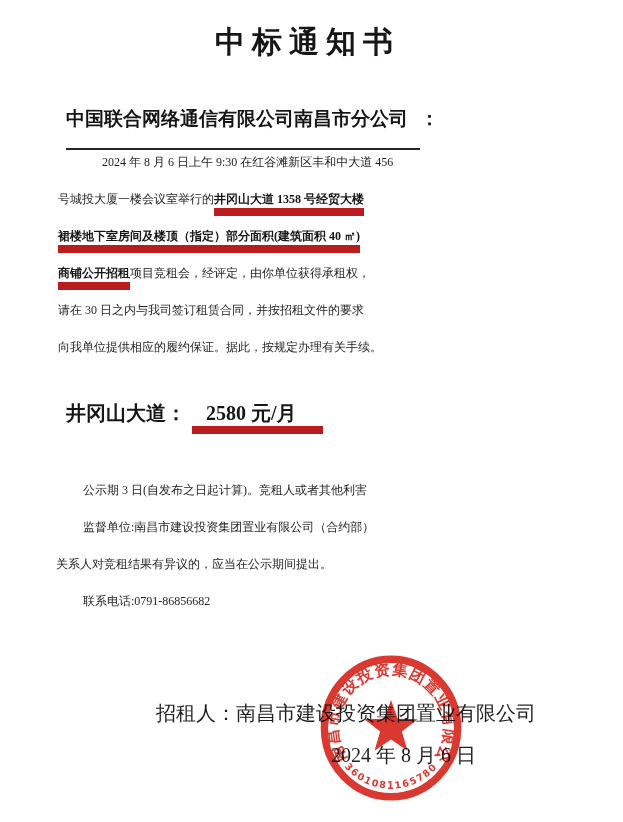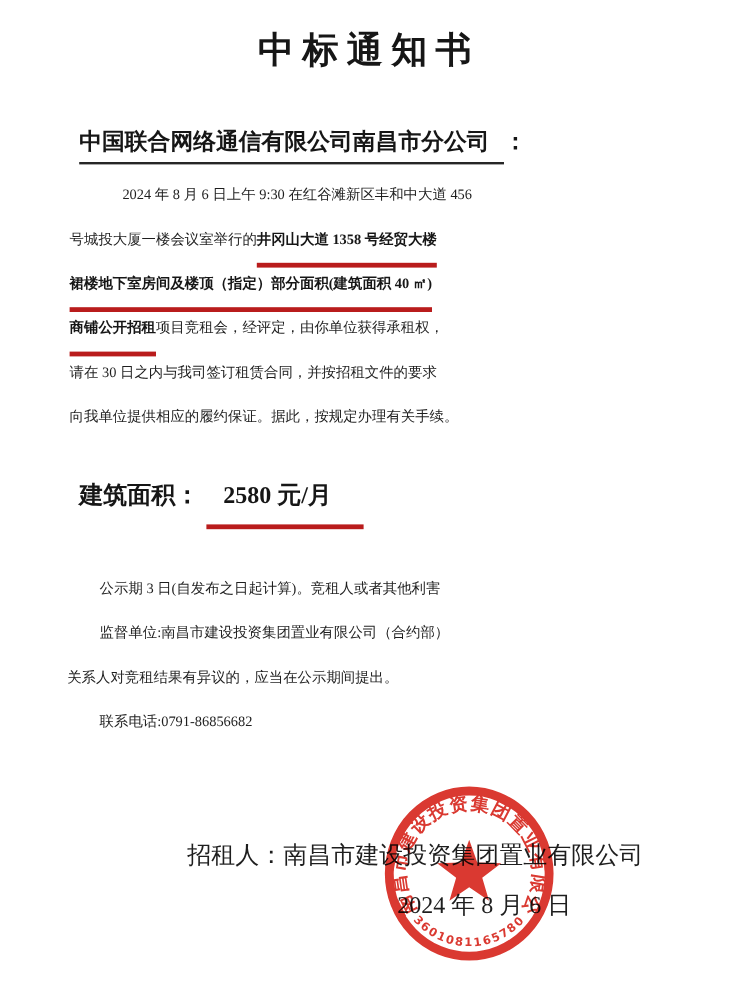--- a/index.html
+++ b/index.html
@@ -24,22 +24,22 @@
   }
   .addressee {
     position: absolute;
     top: 106px; left: 66px;
     font-size: 19px;
     line-height: 26px;
     font-weight: bold;
     white-space: nowrap;
     color: #161616;
   }
-  .u  { border-bottom: 2px solid #262626; padding-bottom: 6px; }
-  .bu { border-bottom: 4px solid #b91c1c; padding-bottom: 13px; font-weight: bold; color: #161616; }
+  .u  { border-bottom: 2px solid #262626; padding-bottom: 19px; }
+  .bu { border-bottom: 8px solid #b91c1c; padding-bottom: 2px; font-weight: bold; color: #161616; }
   .b  { font-weight: bold; color: #161616; }
   .addressee .u { padding-right: 12px; }
   .body-block  { position: absolute; top: 144px; left: 58px; }
   .notice-block{ position: absolute; top: 472px; left: 56px; }
   .line {
     height: 37px;
     line-height: 37px;
     font-size: 12px;
     white-space: nowrap;
   }
@@ -99,21 +99,21 @@
   <div class="body-block">
     <div class="line indent-body">2024 年 8 月 6 日上午 9:30 在红谷滩新区丰和中大道 456</div>
     <div class="line"><span>号城投大厦一楼会议室举行的</span><span class="bu">井冈山大道 1358 号经贸大楼</span></div>
     <div class="line"><span class="bu">裙楼地下室房间及楼顶（指定）部分面积(建筑面积 40 ㎡)</span></div>
     <div class="line"><span class="bu">商铺公开招租</span><span>项目竞租会，经评定，由你单位获得承租权，</span></div>
     <div class="line">请在 30 日之内与我司签订租赁合同，并按招租文件的要求</div>
     <div class="line">向我单位提供相应的履约保证。据此，按规定办理有关手续。</div>
   </div>
 
   <div class="result-line">
-    <span class="b">建筑面积：</span><span class="bu">2580 元/月</span>
+    <span class="b">井冈山大道：</span><span class="bu">2580 元/月</span>
   </div>
 
   <div class="notice-block">
     <div class="line indent-notice">公示期 3 日(自发布之日起计算)。竞租人或者其他利害</div>
     <div class="line indent-notice">监督单位:南昌市建设投资集团置业有限公司（合约部）</div>
     <div class="line">关系人对竞租结果有异议的，应当在公示期间提出。</div>
     <div class="line indent-notice">联系电话:0791-86856682</div>
   </div>
 
   <div class="lessor-line">招租人：南昌市建设投资集团置业有限公司</div>

